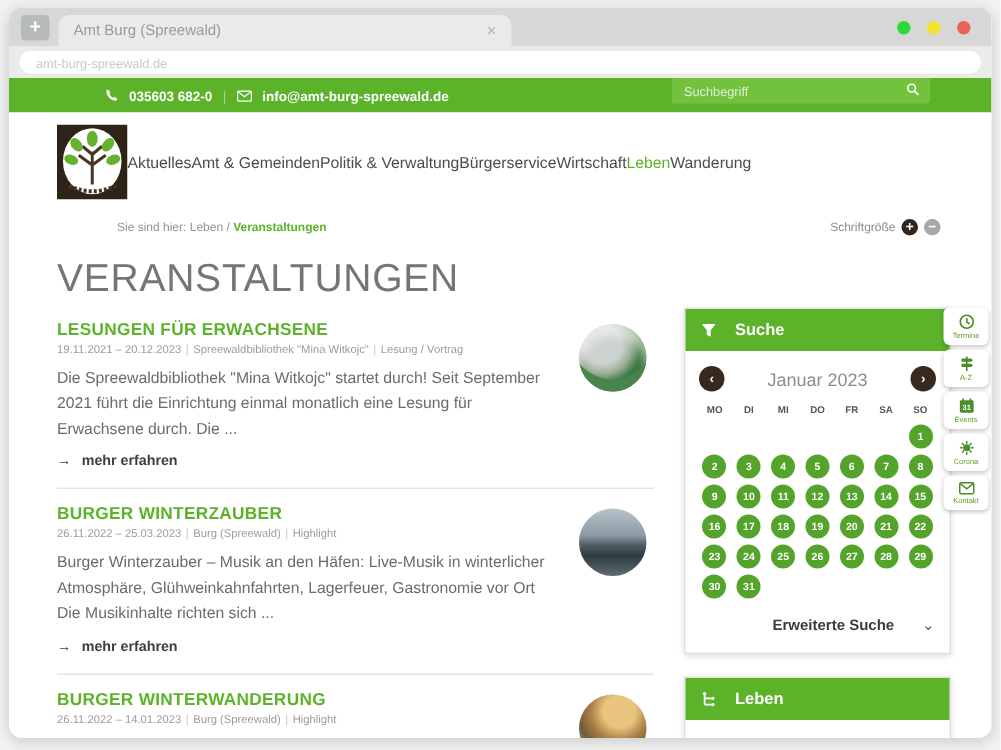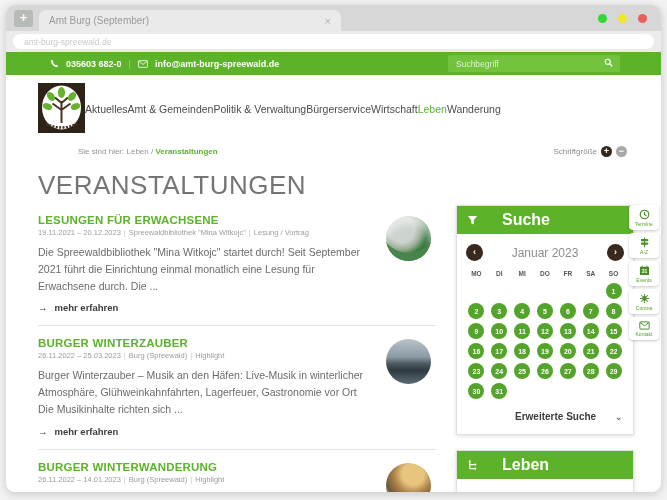--- a/index.html
+++ b/index.html
@@ -23,22 +23,22 @@
   .tab{ width:302px; height:21px; background:#e9eae9; border-radius:7px 7px 0 0;
     display:flex; align-items:center; padding:0 10px; }
   .tab-title{ flex:1; font-size:10px; color:#9a9a9a; white-space:nowrap; overflow:hidden; }
   .tab-close{ color:#b0b0b0; font-size:11px; margin-left:8px; }
   .traffic{ position:absolute; right:14px; top:9px; display:flex; gap:11px; }
   .dot{ width:9px; height:9px; border-radius:50%; }
   .urlbar{ height:21px; background:#eaebea; padding:3px 7px; flex:none; }
   .url-pill{ height:15px; background:#fff; border-radius:9px; display:flex; align-items:center;
     padding:0 11px; font-size:8.5px; color:#c9c9c9; }
   
-  .topbar{ height:23px; background:var(--green); display:flex; align-items:center;
-    justify-content:space-between; padding:0 41px 0 44px; flex:none; }
+  .topbar{ height:23px; background:var(--green); display:flex; 
+    justify-content:space-between; padding:0 41px 0 64px; flex:none; }
   .contact{ display:flex; align-items:center; gap:7px; color:#fff; font-size:9px; font-weight:bold; }
   .contact svg{ display:block; }
   .contact .sep{ color:rgba(255,255,255,.45); font-weight:normal; }
   .searchwrap{ width:172px; height:17px; background:var(--green-input); border-radius:2px;
     display:flex; align-items:center;margin-left:42px; }
   .searchwrap input{ flex:1; border:0; background:transparent; outline:none; padding:0 8px;
     font-size:8.5px; color:#fff; font-family:"Liberation Sans",sans-serif; }
   .searchwrap input::placeholder{ color:#dff0d4; }
   .mag{ padding:0 7px; color:#fff; font-size:9px; }
   
@@ -69,22 +69,22 @@
   .more{ margin-top:8px; font-size:9.5px; font-weight:bold; color:#3d3d3d; display:flex; gap:7px; align-items:center; }
   .more .arr{ font-weight:normal; }
   .thumb{ position:absolute; top:13px; right:5px; width:45px; height:45px; border-radius:50%; }
   .thumb-0{ background:radial-gradient(circle at 35% 30%, #cdd3cf 0 30%, #9fb09a 45%, #3f7d46 60%, #2e5c35 100%);
     box-shadow:inset 0 -14px 0 -6px #48854d, inset 0 8px 6px rgba(255,255,255,.5); }
   .thumb-1{ background:linear-gradient(180deg,#b9c3c9 0%, #8b9aa5 40%, #4d5a60 55%, #2e3a40 70%, #5d6b72 100%); }
   .thumb-2{ background:radial-gradient(circle at 60% 25%, #e8c47e 0 25%, #a97f46 45%, #6e5a3c 65%, #ddd8cf 90%, #f0ede6 100%); }
   
   .sidebar{ width:178px; flex:none; padding-top:2px; }
   .card{ background:#fff; border:1px solid #e1e1e1; box-shadow:0 1px 4px rgba(0,0,0,.14); }
-  .card-header{ height:28px; background:var(--green); display:flex; align-items:center; gap:24px;
-    padding:0 10px; color:#fff; font-size:16px; font-weight:bold; }
+  .card-header{ height:28px; background:var(--green); display:flex; align-items:center; gap:12px;
+    padding:0 10px; color:#fff; font-size:11px; font-weight:bold; }
   .cal{ padding:10px 9px 12px; }
   .cal-top{ display:flex; align-items:center; justify-content:space-between; }
   .cal-arrow{ width:17px; height:17px; border-radius:50%; background:var(--brown); color:#fff;
     font-size:9px; text-align:center; line-height:16px; font-weight:bold; }
   .cal-month{ font-size:12px; color:#8d8d8d; }
   .cal-grid{ display:grid; grid-template-columns:repeat(7,1fr); row-gap:4px; column-gap:2px; margin-top:9px; }
   .wd{ font-size:6.5px; font-weight:bold; color:#555; text-align:center; margin-bottom:2px; }
   .daycell{ display:flex; justify-content:center; }
   .day{ width:16px; height:16px; border-radius:50%; background:var(--green-day); color:#fff;
     font-size:7px; font-weight:bold; display:flex; align-items:center; justify-content:center; }
@@ -103,21 +103,21 @@
 </style>
 </head>
 <body>
 
 <div class="stage">
   <div class="window">
 
     <div class="tabstrip">
       <div class="newtab">+</div>
       <div class="tab">
-        <span class="tab-title">Amt Burg (September)</span>
+        <span class="tab-title">Amt Burg (Spreewald)</span>
         <span class="tab-close">×</span>
       </div>
       <div class="traffic">
         <span class="dot" style="background:#2ed83a"></span>
         <span class="dot" style="background:#f3e42c"></span>
         <span class="dot" style="background:#e8625a"></span>
       </div>
     </div>
 
     <div class="urlbar">

